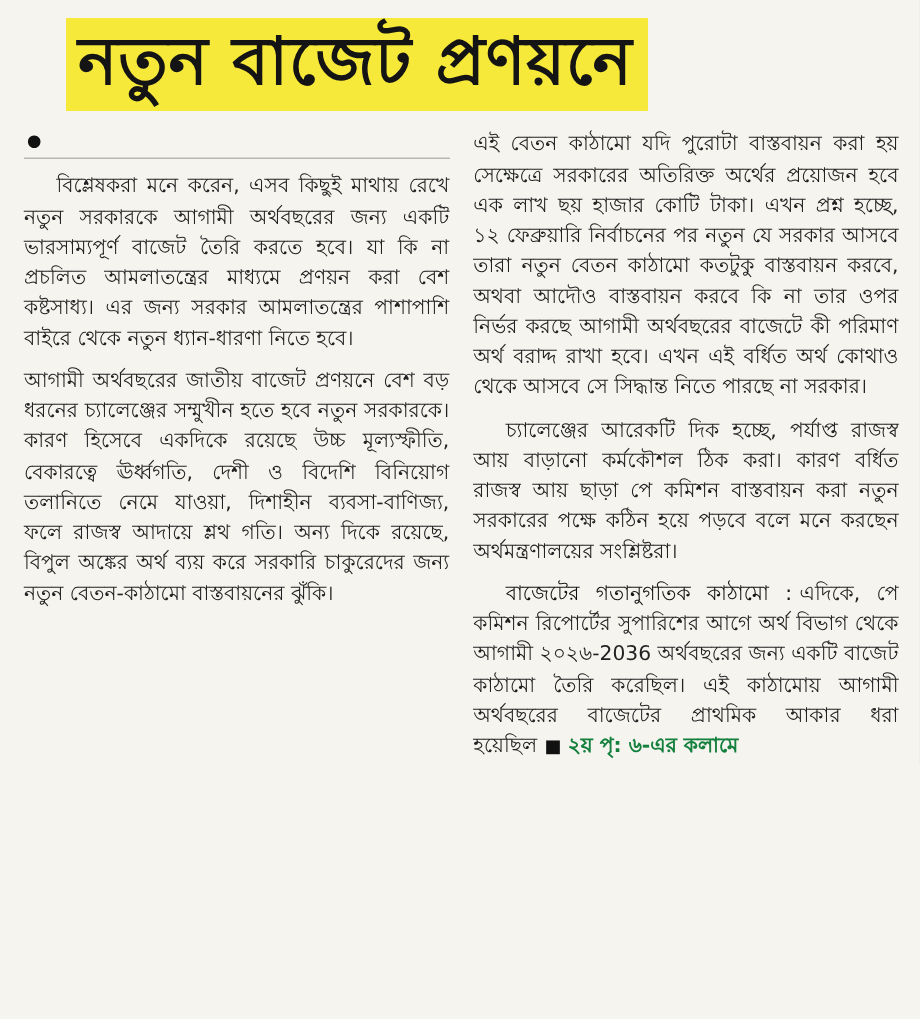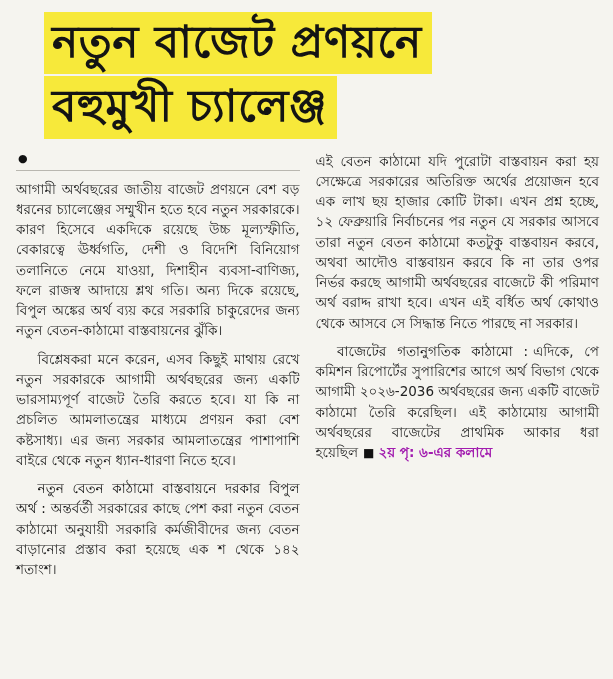--- a/index.html
+++ b/index.html
@@ -74,45 +74,44 @@
     color: #111;
     margin-right: 5px;
   }
   .sq {
     font-size: 12px;
     margin: 0 4px 0 5px;
     color: #111;
   }
   .cont {
     font-weight: 700;
-    color: #a21caf;
+    color: #15803d;
     white-space: nowrap;
   }
 </style>
 </head>
 <body>
 
 <div class="paper">
 
   <h1 class="headline">
     <span class="hl">নতুন বাজেট প্রণয়নে</span><br>
-    <span class="hl">বহুমুখী চ্যালেঞ্জ</span>
   </h1>
 
   <div class="columns">
 
     <div class="col">
       <div class="byline">
         <span class="bullet">●</span>
       </div>
+      <p class="para indent">বিশ্লেষকরা মনে করেন, এসব কিছুই মাথায় রেখে নতুন সরকারকে আগামী অর্থবছরের জন্য একটি ভারসাম্যপূর্ণ বাজেট তৈরি করতে হবে। যা কি না প্রচলিত আমলাতন্ত্রের মাধ্যমে প্রণয়ন করা বেশ কষ্টসাধ্য। এর জন্য সরকার আমলাতন্ত্রের পাশাপাশি বাইরে থেকে নতুন ধ্যান-ধারণা নিতে হবে।</p>
       <p class="para">আগামী অর্থবছরের জাতীয় বাজেট প্রণয়নে বেশ বড় ধরনের চ্যালেঞ্জের সম্মুখীন হতে হবে নতুন সরকারকে। কারণ হিসেবে একদিকে রয়েছে উচ্চ মূল্যস্ফীতি, বেকারত্বে ঊর্ধ্বগতি, দেশী ও বিদেশি বিনিয়োগ তলানিতে নেমে যাওয়া, দিশাহীন ব্যবসা-বাণিজ্য, ফলে রাজস্ব আদায়ে শ্লথ গতি। অন্য দিকে রয়েছে, বিপুল অঙ্কের অর্থ ব্যয় করে সরকারি চাকুরেদের জন্য নতুন বেতন-কাঠামো বাস্তবায়নের ঝুঁকি।</p>
-      <p class="para indent">বিশ্লেষকরা মনে করেন, এসব কিছুই মাথায় রেখে নতুন সরকারকে আগামী অর্থবছরের জন্য একটি ভারসাম্যপূর্ণ বাজেট তৈরি করতে হবে। যা কি না প্রচলিত আমলাতন্ত্রের মাধ্যমে প্রণয়ন করা বেশ কষ্টসাধ্য। এর জন্য সরকার আমলাতন্ত্রের পাশাপাশি বাইরে থেকে নতুন ধ্যান-ধারণা নিতে হবে।</p>
-      <p class="para indent"><strong class="lead">নতুন বেতন কাঠামো বাস্তবায়নে দরকার বিপুল অর্থ :</strong><span>অন্তর্বর্তী সরকারের কাছে পেশ করা নতুন বেতন কাঠামো অনুযায়ী সরকারি কর্মজীবীদের জন্য বেতন বাড়ানোর প্রস্তাব করা হয়েছে এক শ থেকে ১৪২ শতাংশ।</span></p>
     </div>
 
     <div class="col">
       <p class="para">এই বেতন কাঠামো যদি পুরোটা বাস্তবায়ন করা হয় সেক্ষেত্রে সরকারের অতিরিক্ত অর্থের প্রয়োজন হবে এক লাখ ছয় হাজার কোটি টাকা। এখন প্রশ্ন হচ্ছে, ১২ ফেব্রুয়ারি নির্বাচনের পর নতুন যে সরকার আসবে তারা নতুন বেতন কাঠামো কতটুকু বাস্তবায়ন করবে, অথবা আদৌও বাস্তবায়ন করবে কি না তার ওপর নির্ভর করছে আগামী অর্থবছরের বাজেটে কী পরিমাণ অর্থ বরাদ্দ রাখা হবে। এখন এই বর্ধিত অর্থ কোথাও থেকে আসবে সে সিদ্ধান্ত নিতে পারছে না সরকার।</p>
+      <p class="para indent">চ্যালেঞ্জের আরেকটি দিক হচ্ছে, পর্যাপ্ত রাজস্ব আয় বাড়ানো কর্মকৌশল ঠিক করা। কারণ বর্ধিত রাজস্ব আয় ছাড়া পে কমিশন বাস্তবায়ন করা নতুন সরকারের পক্ষে কঠিন হয়ে পড়বে বলে মনে করছেন অর্থমন্ত্রণালয়ের সংশ্লিষ্টরা।</p>
       <p class="para indent"><strong class="lead">বাজেটের গতানুগতিক কাঠামো :</strong><span>এদিকে, পে কমিশন রিপোর্টের সুপারিশের আগে অর্থ বিভাগ থেকে আগামী ২০২৬-2036 অর্থবছরের জন্য একটি বাজেট কাঠামো তৈরি করেছিল। এই কাঠামোয় আগামী অর্থবছরের বাজেটের প্রাথমিক আকার ধরা হয়েছিল</span><span class="sq">■</span><strong class="cont">২য় পৃ: ৬-এর কলামে</strong></p>
     </div>
 
   </div>
 
 </div>
 
 </body></html>

